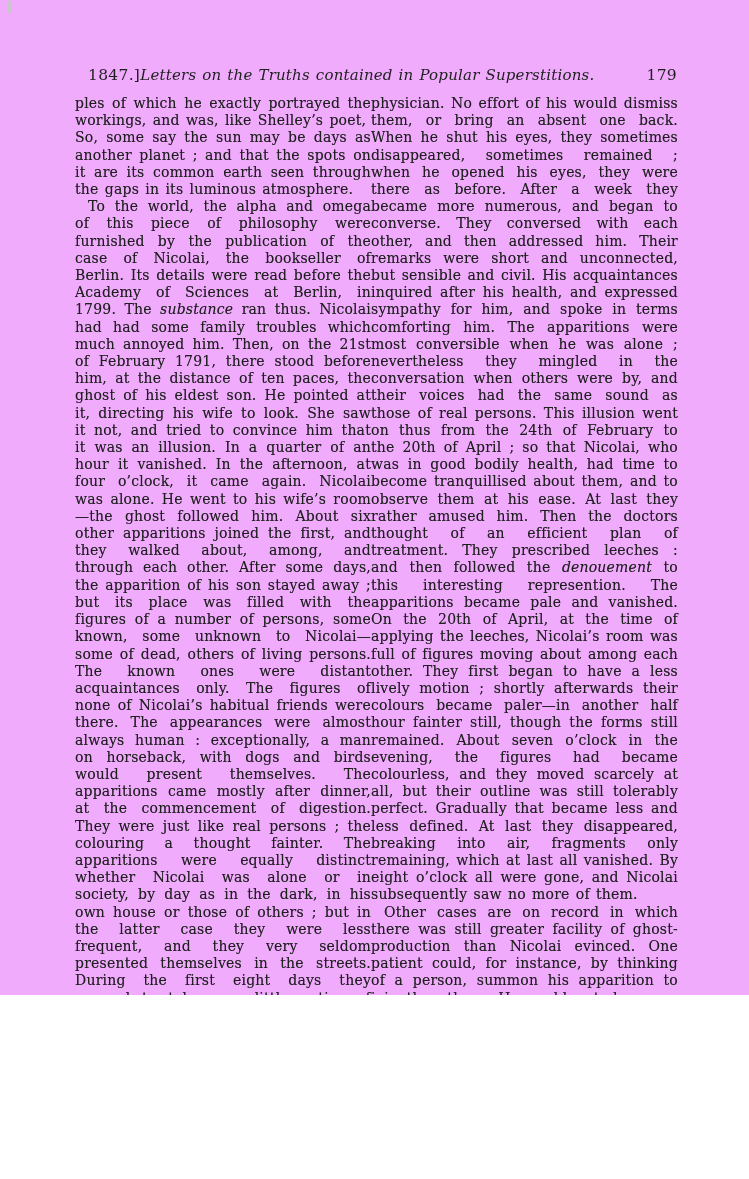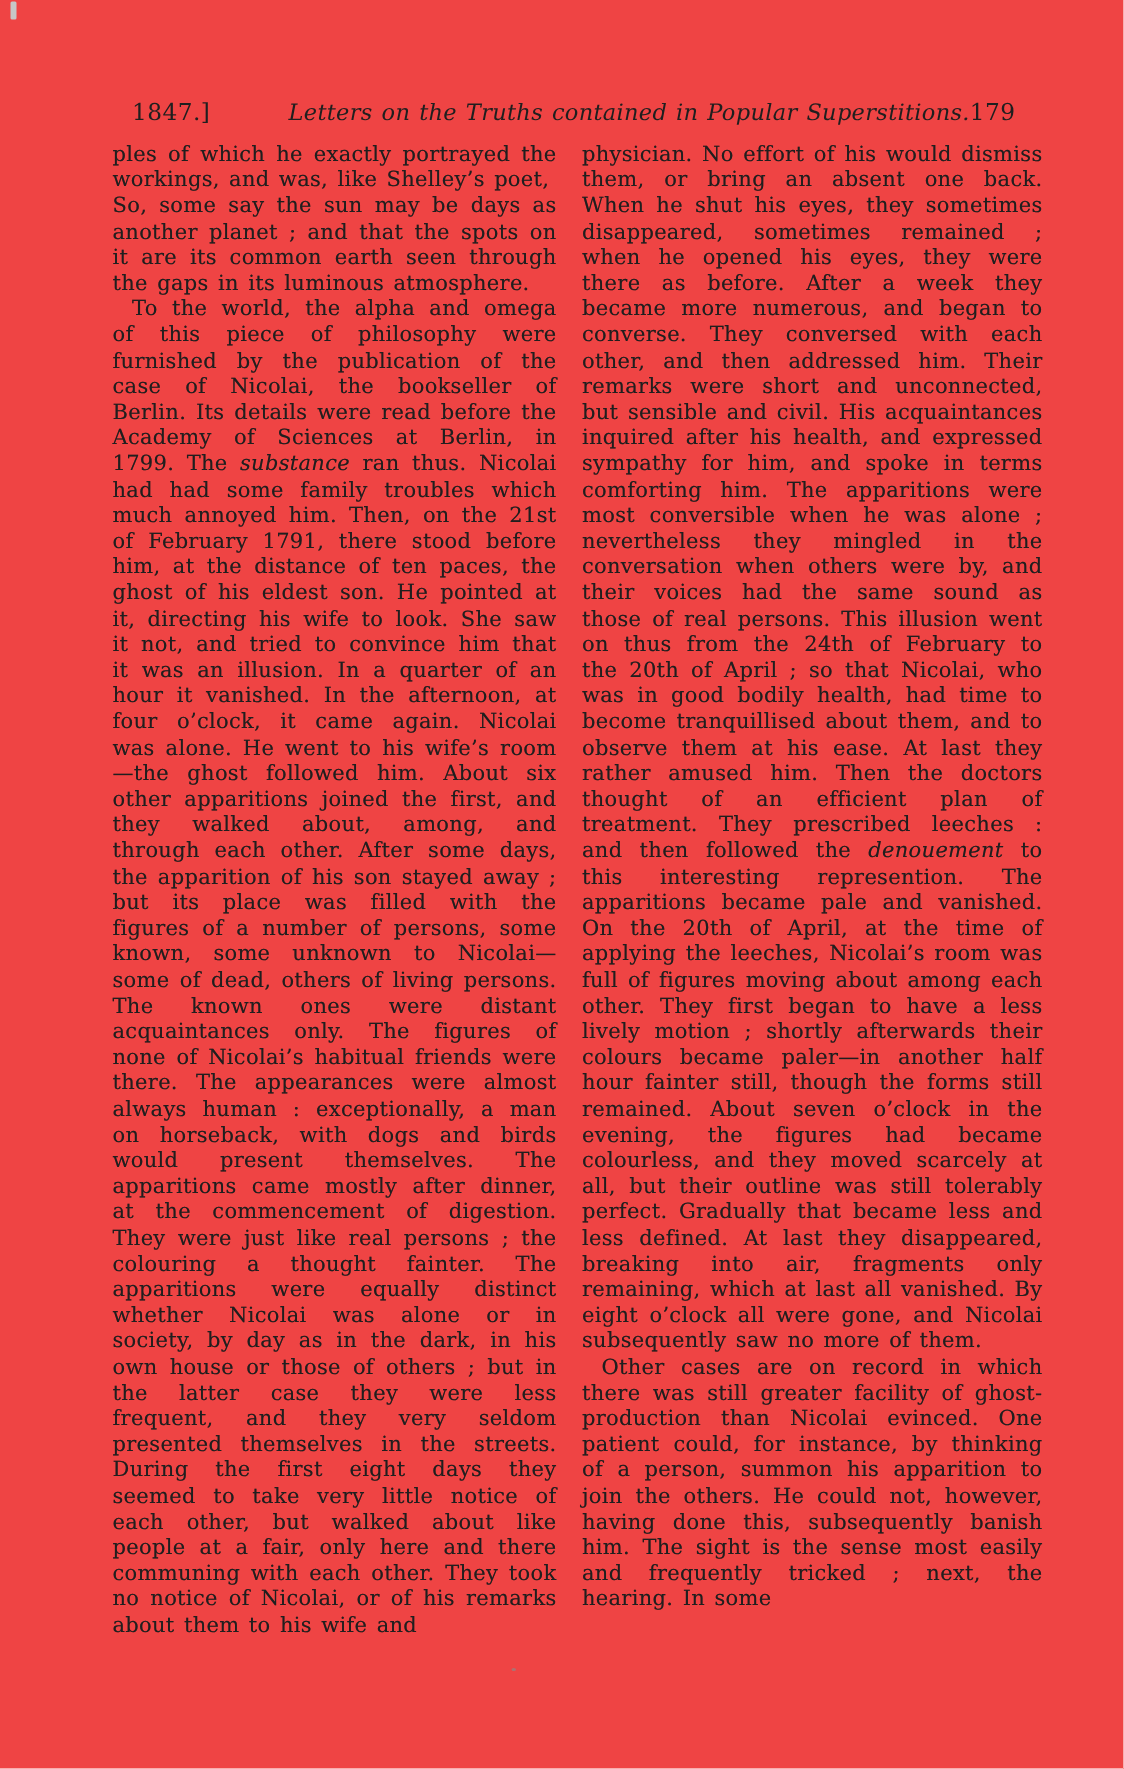--- a/index.html
+++ b/index.html
@@ -3,22 +3,22 @@
 <meta charset="utf-8">
 <style>
   html, body {
     margin: 0;
     padding: 0;
     background: #ffffff;
   }
   .page {
     position: relative;
     width: 749px;
-    height: 1179px;
-    background: #ef4444;
+    height: 995px;
+    background: #f0abfc;
     overflow: hidden;
     font-family: "DejaVu Serif", "Liberation Serif", serif;
     color: #1f1f1f;
     text-decoration: underline;
   }
   .scan-artifact {
     position: absolute;
     left: 7px;
     top: 1px;
     width: 4px;
@@ -42,33 +42,32 @@
     left: 88px;
     right: 72px;
     display: flex;
     align-items: baseline;
     font-size: 15.5px;
     letter-spacing: .3px;
   }
   .header-year { white-space: nowrap; }
   .running-title {
     flex: 1;
-    text-align: right;
+    text-align: left;
     font-style: italic;
     font-size: 15px;
     letter-spacing: .2px;
     word-spacing: 1px;
   }
   .page-number { white-space: nowrap; }
   .columns {
     position: absolute;
     top: 95px;
     left: 75px;
     display: flex;
-    gap: 17px;
   }
   .col { text-align: justify; }
   .col-left { width: 296px; }
   .col-right { width: 307px; }
   .col p {
     margin: 0;
     font-size: 14px;
     line-height: 17.2px;
     text-align: justify;
     letter-spacing: .2px;

